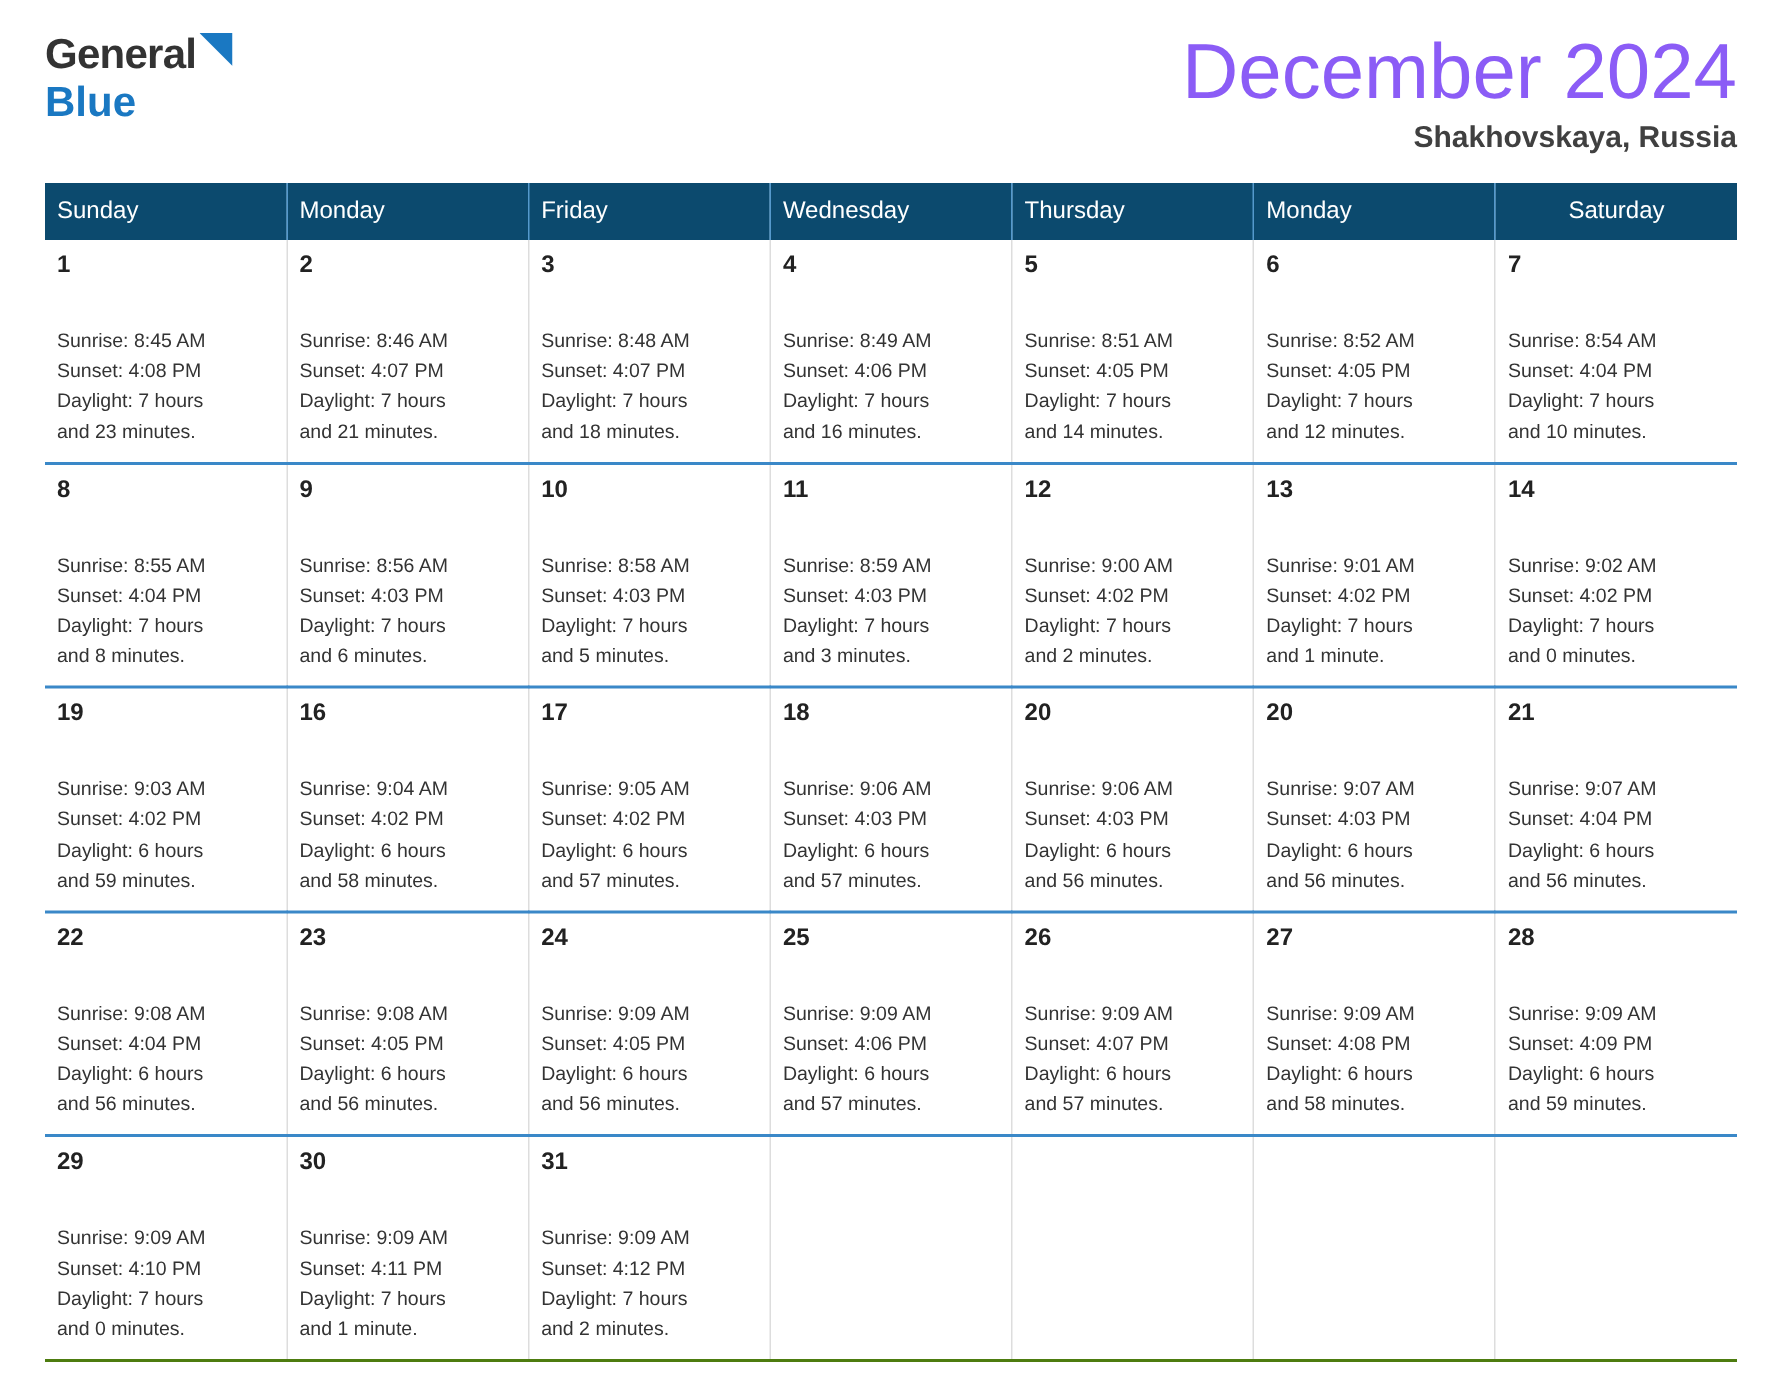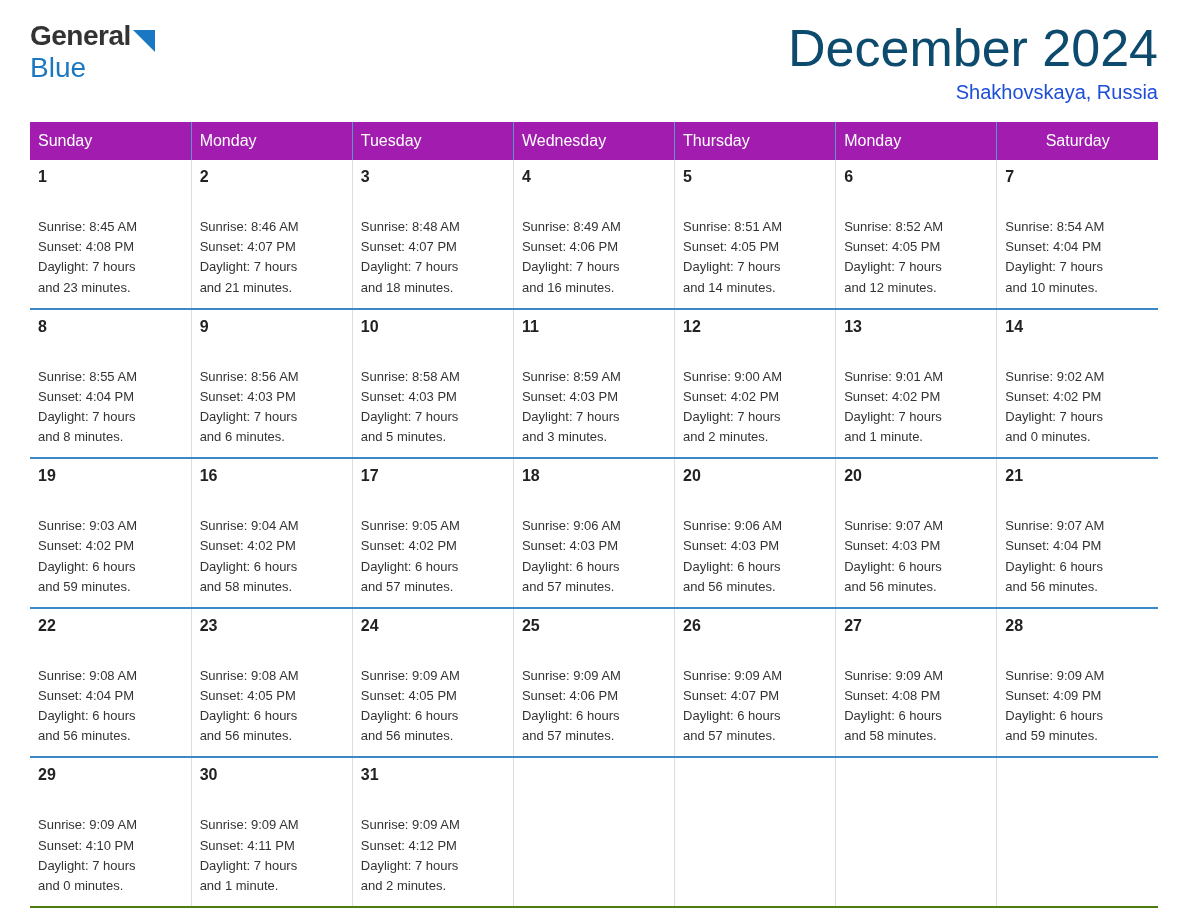--- a/index.html
+++ b/index.html
@@ -22,46 +22,47 @@
       align-items: flex-start;
     }
     .logo-general {
       font-size: 28px;
       font-weight: bold;
       color: #333;
       letter-spacing: -0.5px;
     }
     .logo-blue {
       font-size: 28px;
-      font-weight: normal;
+      font-weight: bold;
       color: #1a78c2;
       display: flex;
       align-items: center;
     }
     .title-block {
       text-align: right;
     }
     .month-title {
       font-size: 52px;
       font-weight: normal;
-      color: #0c4a6e;
+      color: #8b5cf6;
       line-height: 1.1;
     }
     .location {
       font-size: 20px;
-      color: #1d4ed8;
+      color: #404040;
       margin-top: 4px;
+      font-weight: bold;
     }
     table {
       width: 100%;
       border-collapse: collapse;
       table-layout: fixed;
     }
     thead tr {
-      background-color: #a21caf;
+      background-color: #0c4a6e;
       margin-top: 32px;
     }
     thead th {
       color: #fff;
       font-size: 16px;
       font-weight: normal;
       padding: 10px 8px;
       text-align: left;
       border-right: 1px solid #5599cc;
     }
@@ -95,21 +96,21 @@
       line-height: 1.55;
       color: #333;
       margin-top: 31px;
     }
     tbody tr:last-child {
       border-bottom: 2px solid #4d7c0f;
     }
     
     .logo-row {
       display: flex;
-      align-items: flex-end;
+      align-items: flex-start;
       gap: 0;
     }
   </style>
 </head>
 <body>
 
 <div class="header">
   <div class="logo">
     <div class="logo-row">
       <span class="logo-general">General</span>
@@ -123,21 +124,21 @@
     <div class="month-title">December 2024</div>
     <div class="location">Shakhovskaya, Russia</div>
   </div>
 </div>
 
 <table>
   <thead>
     <tr>
       <th>Sunday</th>
       <th>Monday</th>
-      <th>Tuesday</th>
+      <th>Friday</th>
       <th>Wednesday</th>
       <th>Thursday</th>
       <th>Monday</th>
       <th>Saturday</th>
     </tr>
   </thead>
   <tbody id="calendar-body">
   <tr>
         <td>
           <span class="day-num">1</span>

